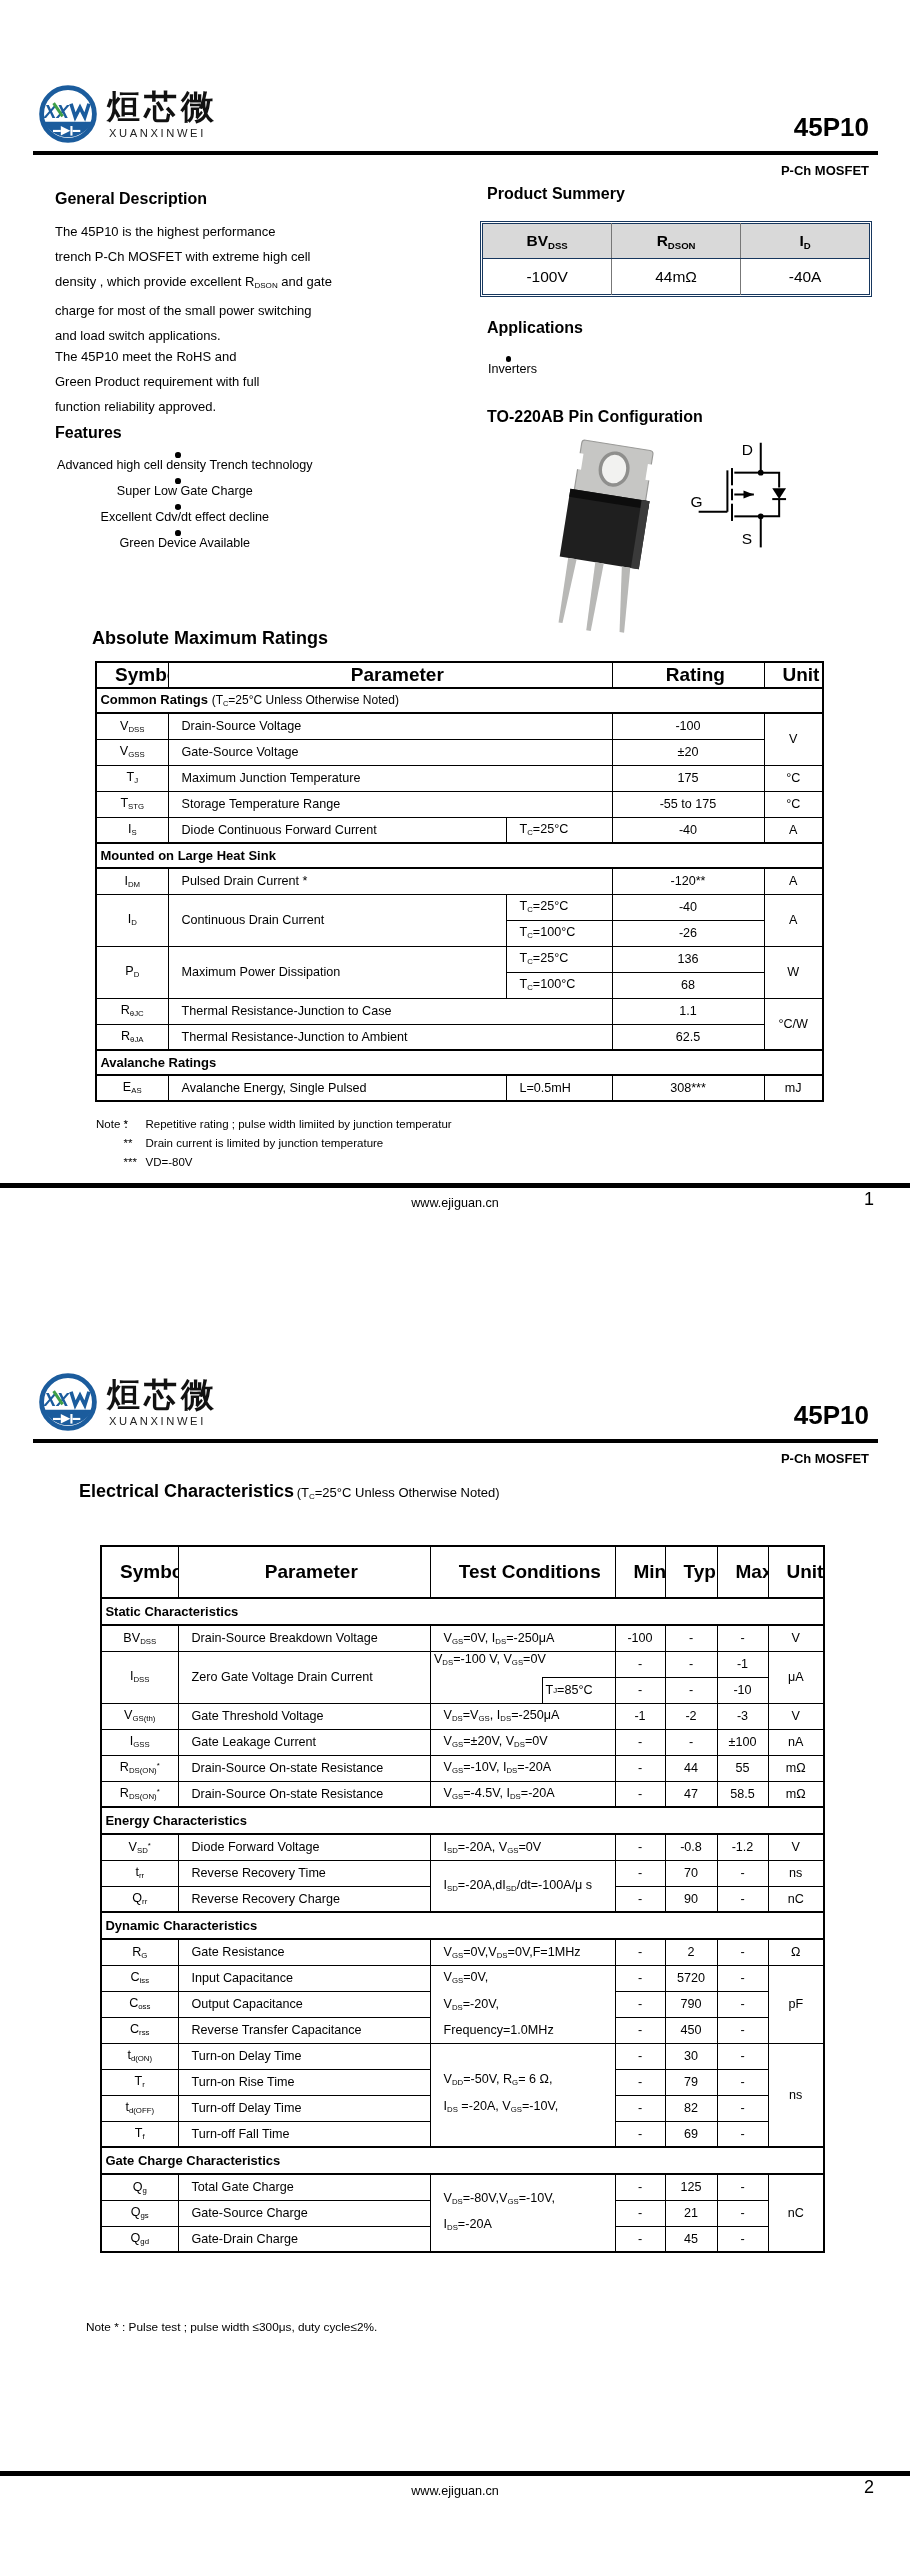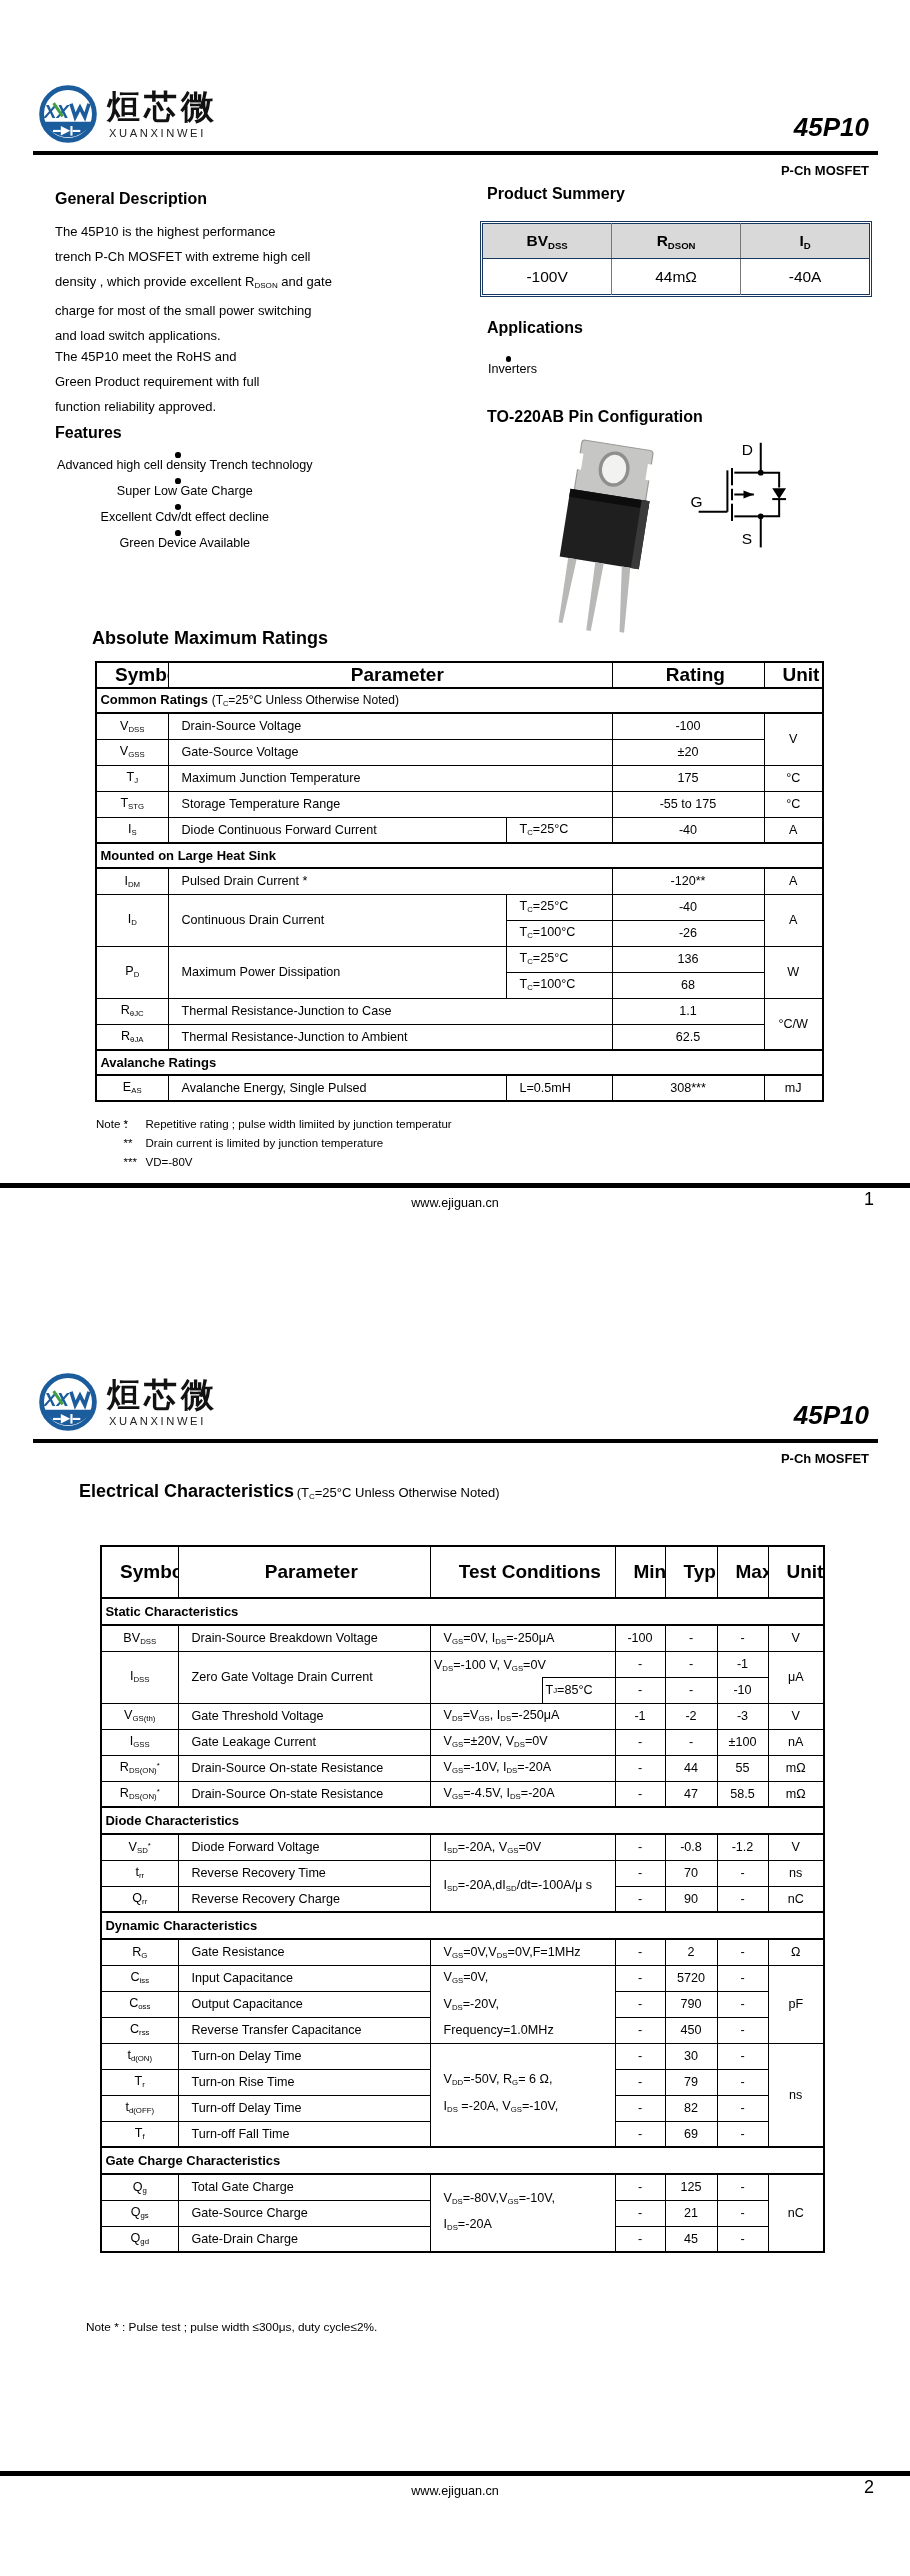--- a/index.html
+++ b/index.html
@@ -6,21 +6,21 @@
   .canvas{position:relative;width:910px;height:2576px;background:#fff;
           font-family:"Liberation Sans",sans-serif;color:#000;overflow:hidden;}
   .page{position:absolute;left:0;width:910px;height:1288px;background:#fff;overflow:hidden;}
   .abs{position:absolute;}
   sub{font-size:0.62em;vertical-align:-0.30em;letter-spacing:0;}
   sup{font-size:0.62em;vertical-align:0.35em;}
 
   
   .logo-cn{position:absolute;left:107px;top:85px;font-size:33px;font-weight:bold;letter-spacing:4px;color:#111;}
   .logo-en{position:absolute;left:109px;top:127px;font-size:11.2px;letter-spacing:2.6px;color:#222;}
-  .part-no{position:absolute;right:41px;top:112px;font-size:26px;font-weight:bold;font-style:italic;}
+  .part-no{position:absolute;right:41px;top:112px;font-size:26px;font-weight:bold;}
   .hdr-rule{position:absolute;left:33px;top:151px;width:845px;height:4px;background:#000;}
   .subtitle{position:absolute;right:41px;top:163px;font-size:13px;font-weight:bold;}
 
   .h1{font-weight:bold;font-size:16px;white-space:nowrap;}
   .h1b{font-weight:bold;font-size:18px;white-space:nowrap;}
   .h-note{font-weight:normal;font-size:13px;}
   .body-text{font-size:13px;line-height:25px;}
 
   .feat-row{display:flex;align-items:center;height:26px;font-size:12.6px;white-space:nowrap;flex-direction:column;}
   .dot{flex:0 0 5.7px;width:5.7px;height:5.7px;border-radius:50%;background:#000;margin-right:13.8px;}
@@ -40,21 +40,21 @@
   .dt tr.hr td{font-weight:bold;font-size:19px;padding-left:18px;}
   .dt tr.sec td{border-top-width:2.9px;border-bottom-width:2.9px;text-align:left;font-weight:bold;font-size:13px;padding-left:3.4px;}
   .secnote{font-weight:normal;font-size:12px;}
   .amr tr.hr{height:26px;}
   .amr tr.sec{height:25px;border-radius:10px;}
   .amr tr.dr{height:26px;}
   .ec tr.hr{height:52px;}
   .ec tr.sec{height:27px;}
   .ec tr.dr{height:26px;}
   td.condsplit{position:relative;vertical-align:top;}
-  .cmain{margin-top:6px;text-align:left;}
+  .cmain{margin-top:0;text-align:left;}
   .csub{position:absolute;right:0;bottom:0;width:73px;height:26px;border-top:1.7px solid #000;
         border-left:1.7px solid #000;display:flex;align-items:center;justify-content:flex-start;
         padding-left:3px;box-sizing:border-box;background:#fff;}
   .multi{line-height:23px;}
 
   
   .note-row{display:flex;font-size:11.5px;line-height:19px;}
   .note-label{width:27.5px;flex:0 0 27.5px;}
   .note-mark{width:22px;flex:0 0 22px;}
 
@@ -413,21 +413,21 @@
       <tr class="dr">
         <td>R<sub>DS(ON)</sub><sup>*</sup></td>
         <td class="l">Drain-Source On-state Resistance</td>
         <td class="l" colspan="2">V<sub>GS</sub>=-4.5V, I<sub>DS</sub>=-20A</td>
         <td>-</td>
         <td>47</td>
         <td>58.5</td>
         <td>mΩ</td>
       </tr>
       <tr class="sec">
-        <td colspan="8"><span>Diode Characteristics</span></td>
+        <td colspan="8"><span>Energy Characteristics</span></td>
       </tr>
       <tr class="dr">
         <td>V<sub>SD</sub><sup>*</sup></td>
         <td class="l">Diode Forward Voltage</td>
         <td class="l" colspan="2">I<sub>SD</sub>=-20A, V<sub>GS</sub>=0V</td>
         <td>-</td>
         <td>-0.8</td>
         <td>-1.2</td>
         <td>V</td>
       </tr>

